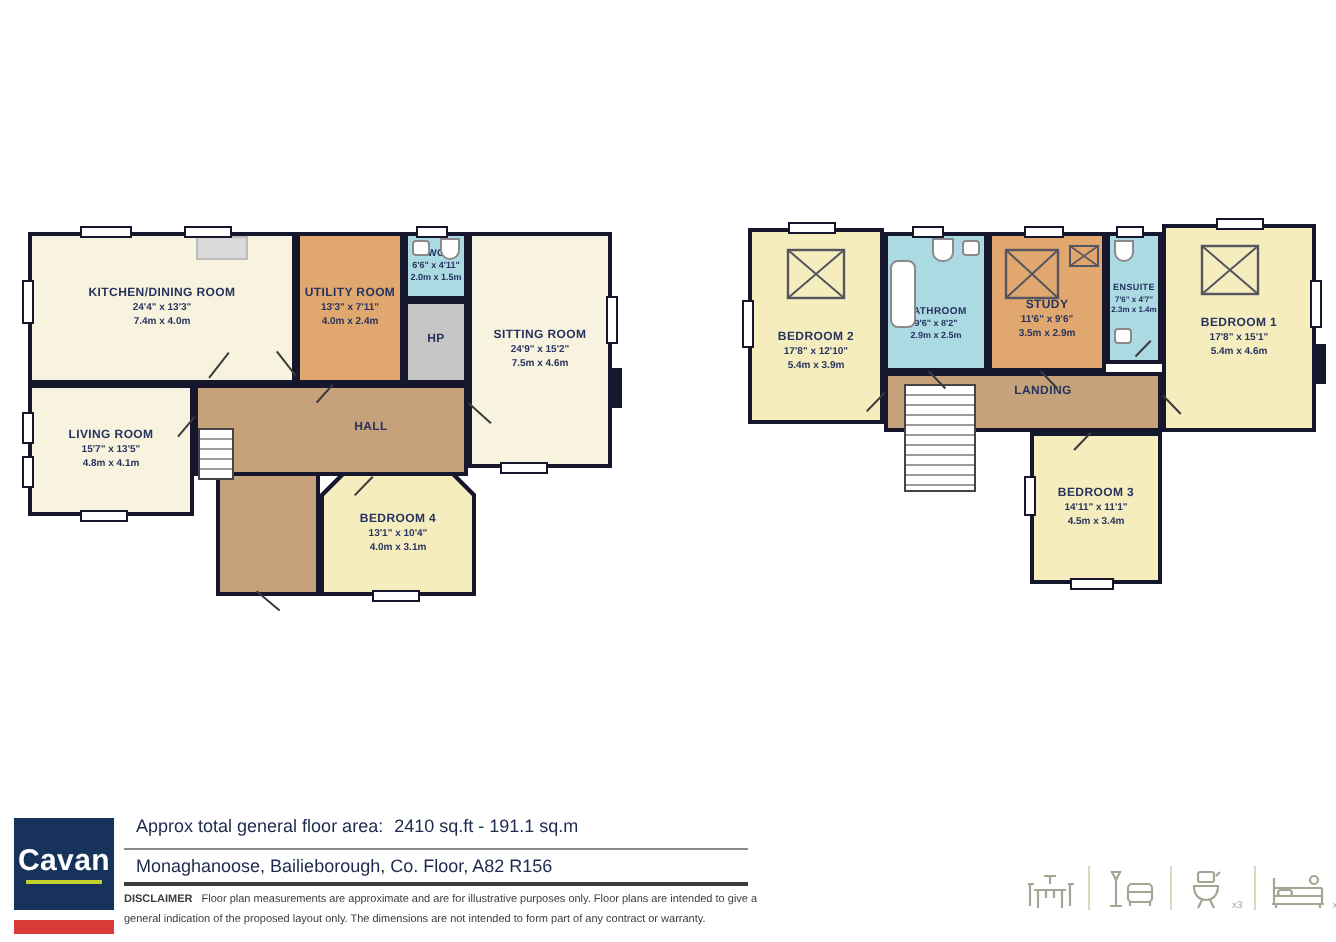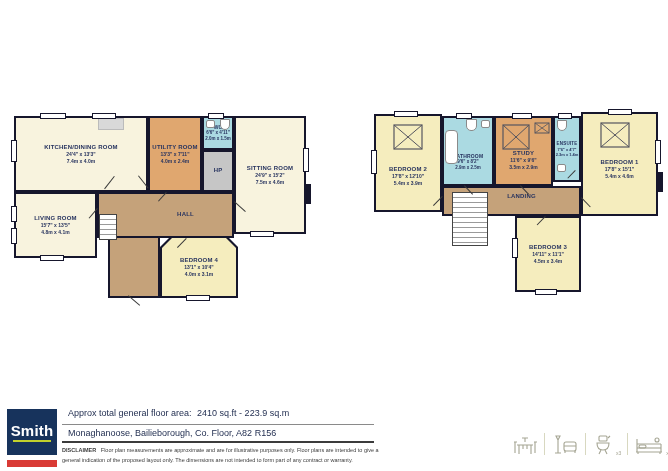--- a/index.html
+++ b/index.html
@@ -223,28 +223,28 @@
 
     <div class="door" style="left:442px;top:196px;height:13px;transform:rotate(44deg);"></div>
     <div class="door" style="left:464px;top:186px;height:12px;transform:rotate(-44deg);"></div>
     <div class="door" style="left:520px;top:186px;height:12px;transform:rotate(-44deg);"></div>
     <div class="door" style="left:581px;top:198px;height:13px;transform:rotate(-44deg);"></div>
     <div class="door" style="left:545px;top:216px;height:12px;transform:rotate(44deg);"></div>
     <div class="door" style="left:575px;top:170px;height:11px;transform:rotate(44deg);"></div>
   </div>
 
   <div class="logo" style="left:7px;top:409px;width:50px;height:46px;">
-    <div style="font-size:15px;font-weight:bold;letter-spacing:.2px;">Smith</div>
+    <div style="font-size:15px;font-weight:bold;letter-spacing:.2px;">Cavan</div>
     <div class="lime"></div>
   </div>
   <div class="redbar" style="left:7px;top:460px;width:50px;height:7px;"></div>
 
   <div class="footer-text" style="left:68px;top:408px;font-size:9px;">
     <span>Approx total general floor area:</span>
-    <span style="margin-left:3px;">2410 sq.ft - 223.9 sq.m</span>
+    <span style="margin-left:3px;">2410 sq.ft - 191.1 sq.m</span>
   </div>
 
   <div class="hr" style="left:62px;top:424px;width:312px;height:1px;background:#8a8a8a;"></div>
 
   <div class="footer-text" style="left:68px;top:428px;font-size:9px;">Monaghanoose, Bailieborough, Co. Floor, A82 R156</div>
 
   <div class="hr" style="left:62px;top:441px;width:312px;height:2px;"></div>
 
   <div class="footer-text" style="left:62px;top:446px;width:318px;font-size:5.5px;color:#3c3c3c;line-height:1.8;">
     <b>DISCLAIMER</b>

